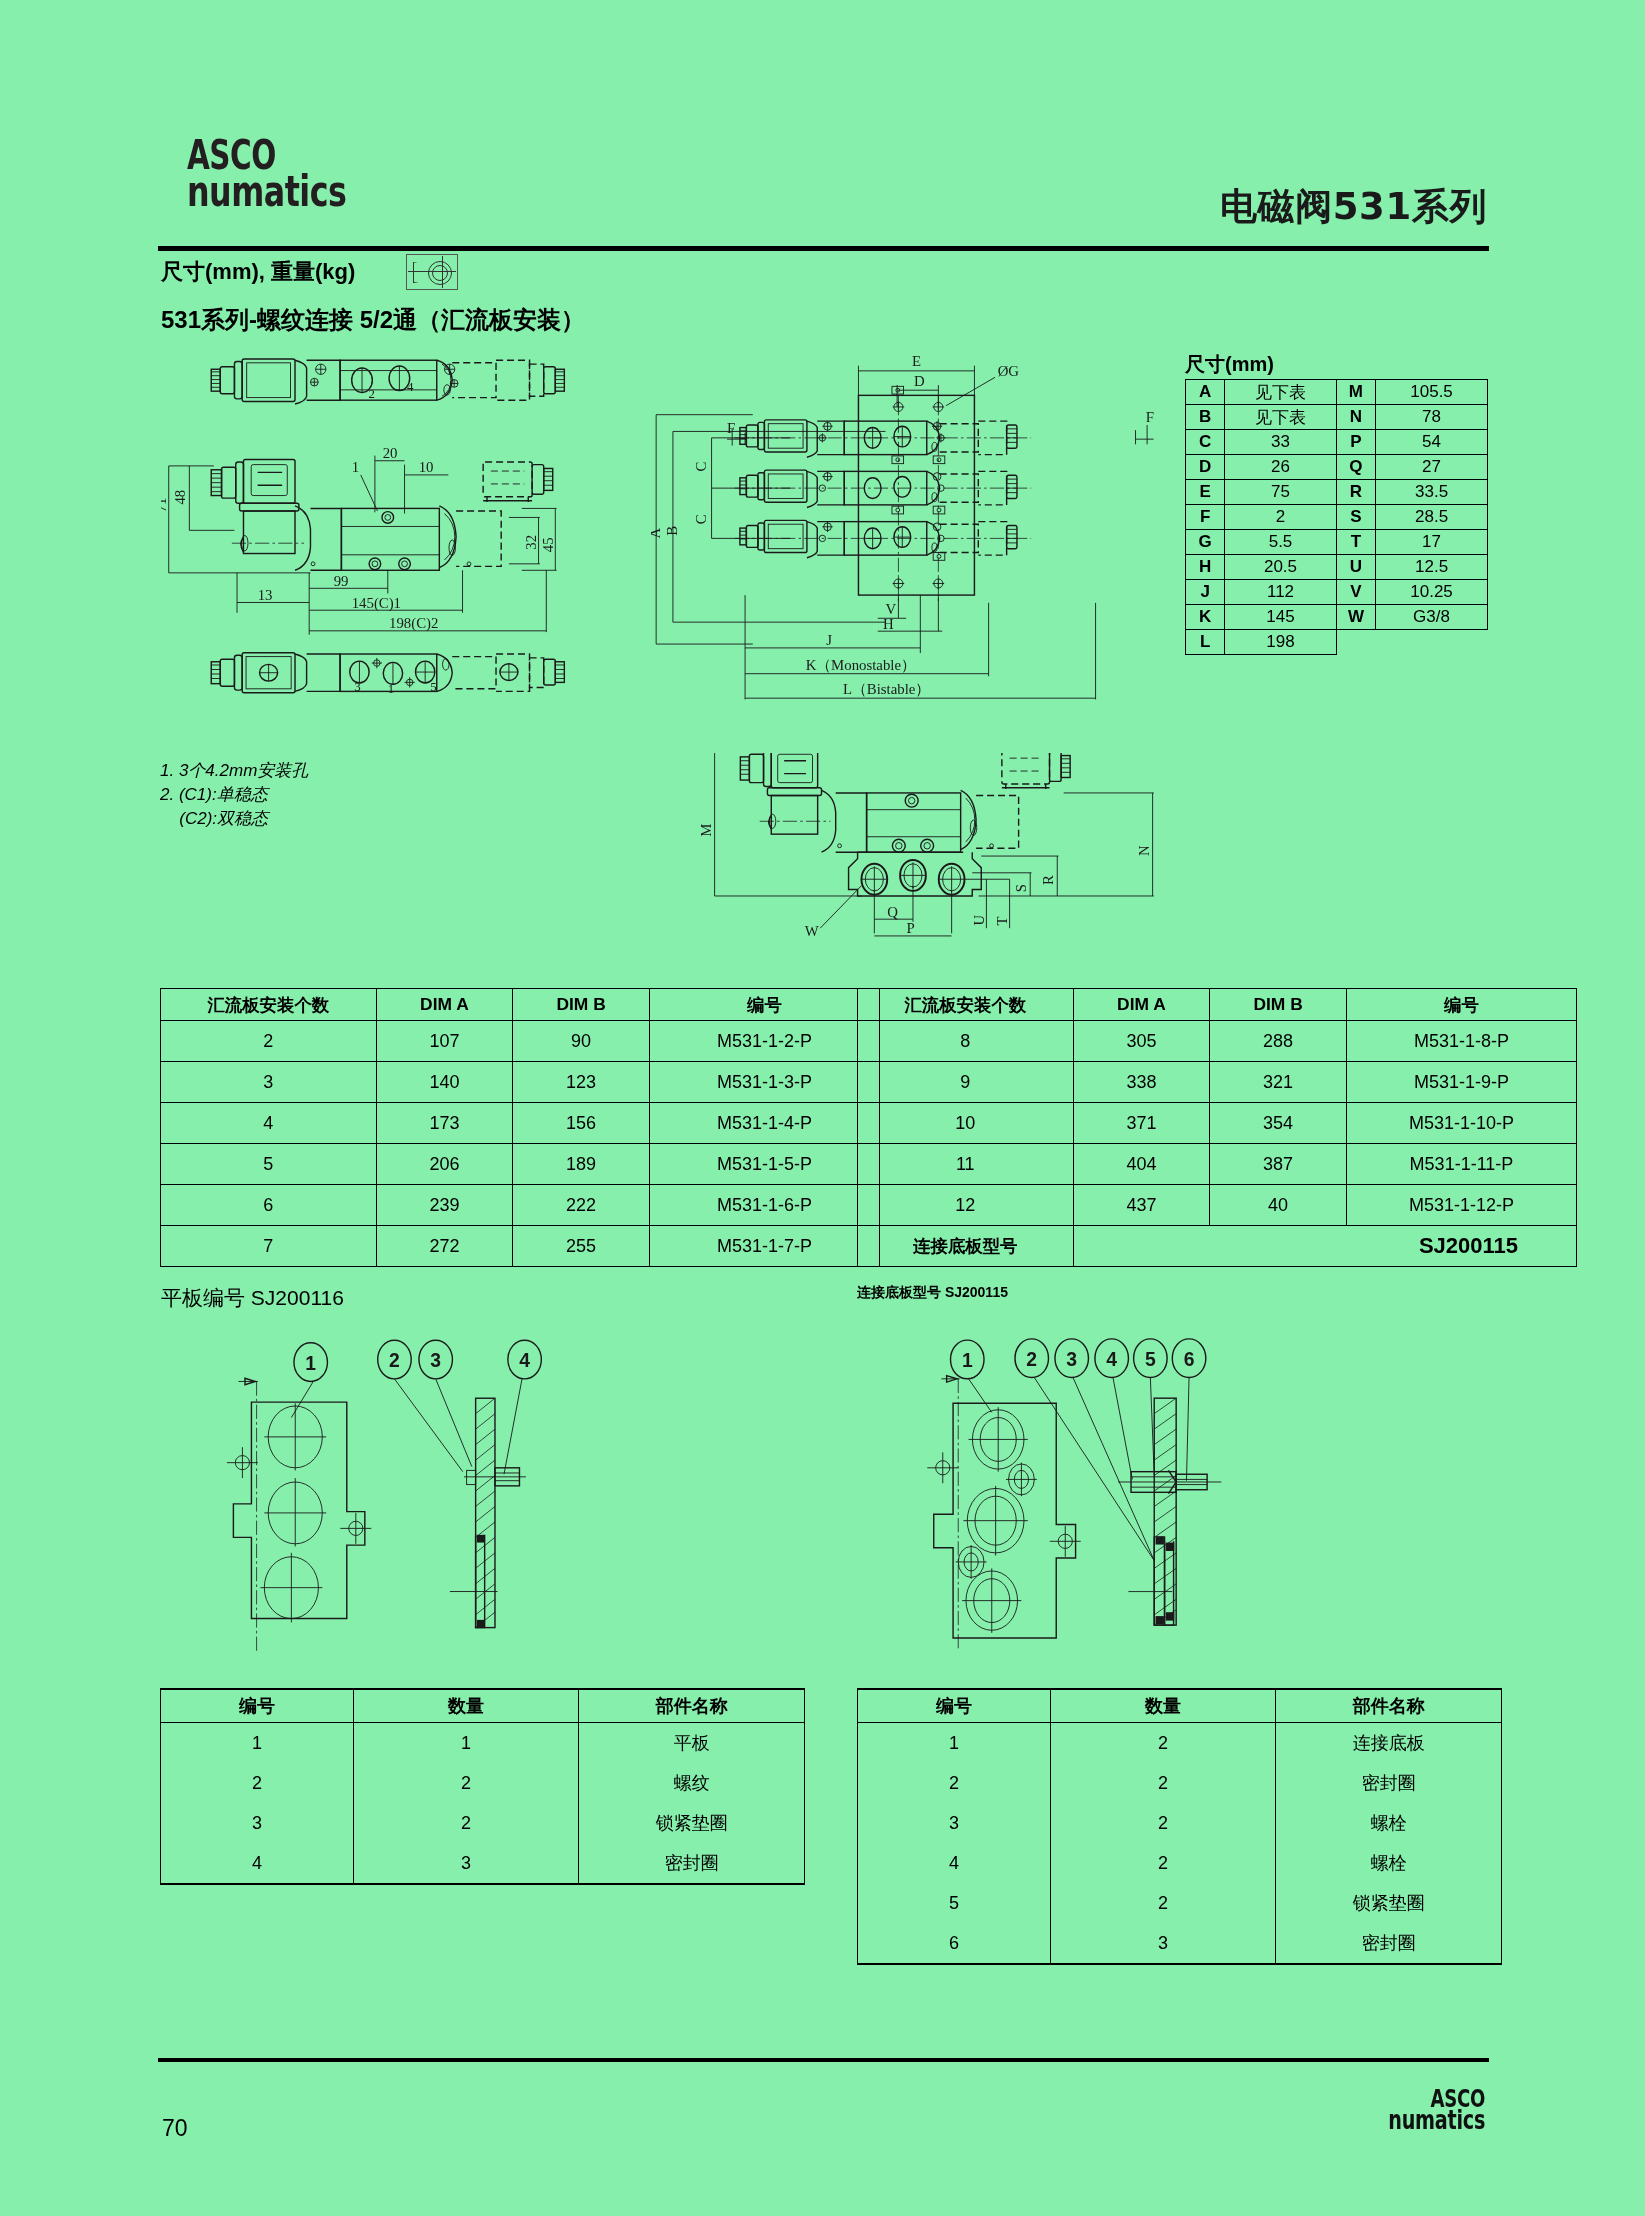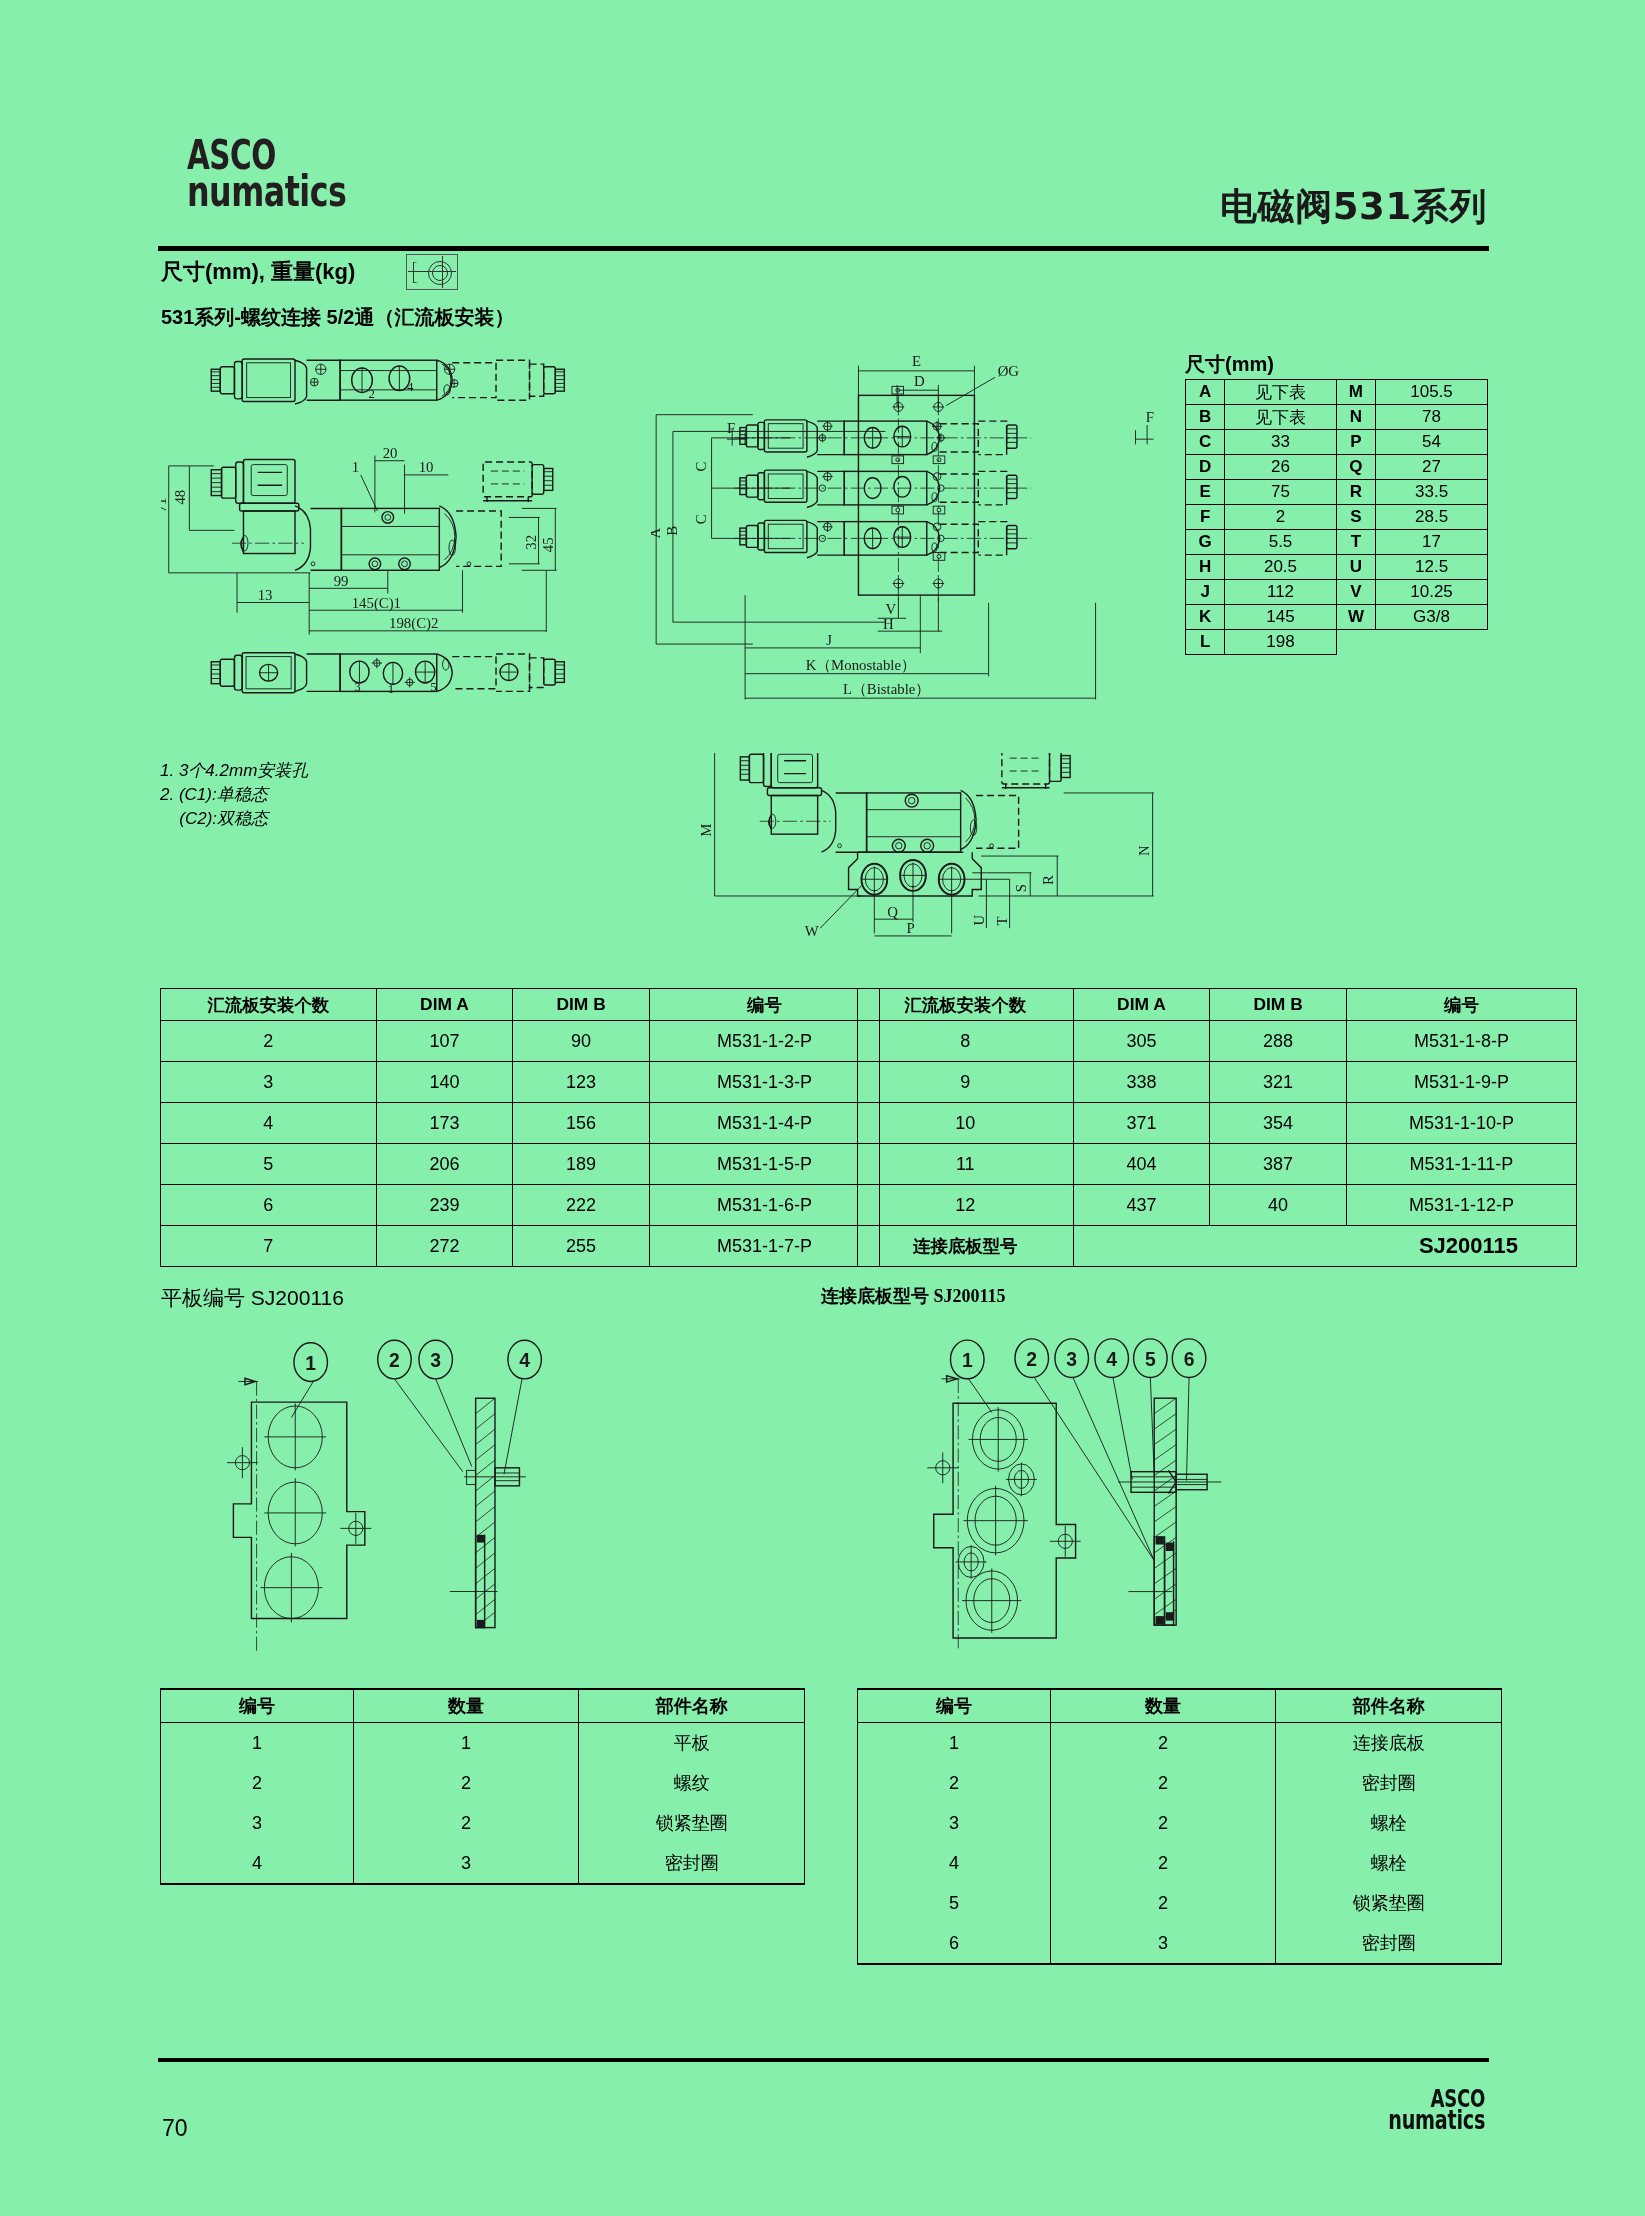--- a/index.html
+++ b/index.html
@@ -33,26 +33,26 @@
     border:1.3px solid #333;border-right:none;
     clip-path:polygon(0 0,100% 18%,100% 82%,0 100%);
     background:transparent;
   }
   .proj-sym .cone:after{content:"";position:absolute;right:-1.3px;top:0;bottom:0;width:1.3px;background:#333;}
   .proj-sym .circ{position:absolute;right:5.2px;top:5.8px;width:22px;height:22px;border:1.3px solid #333;border-radius:50%;}
   .proj-sym .circ2{position:absolute;right:9px;top:9.7px;width:14px;height:14px;border:1.3px solid #333;border-radius:50%;}
   .proj-sym .hln{position:absolute;left:1.3px;right:1.3px;top:16px;height:1px;background:#333;}
   .proj-sym .vln{position:absolute;top:1.3px;bottom:1.3px;left:35px;width:1px;background:#333;}
 
-  .h-sub{position:absolute;left:161px;top:304px;font-size:20px;font-weight:bold;}
+  .h-sub{position:absolute;left:161px;top:304px;font-size:24px;font-weight:bold;}
 
   .h-dimtab{position:absolute;left:1185px;top:351px;font-size:20px;font-weight:bold;}
 
   .h-plate-l{position:absolute;left:161px;top:1284px;font-size:21px;font-weight:normal;}
-  .h-plate-r{position:absolute;left:821px;top:1284px;font-size:18px;font-weight:bold;font-family:Liberation Serif, serif;}
+  .h-plate-r{position:absolute;left:857px;top:1284px;font-size:14px;font-weight:bold;}
 
   .notes{position:absolute;left:160px;top:759px;font-size:17px;line-height:1.42;font-style:italic;}
   .notes .ind{padding-left:19.3px;}
 
   
   table{border-collapse:collapse;}
   .tb td,.tb th{border:1.3px solid #000;text-align:center;font-size:16px;padding:0;}
 
   
   .dimtab{position:absolute;left:1185px;top:379px;width:303px;}

